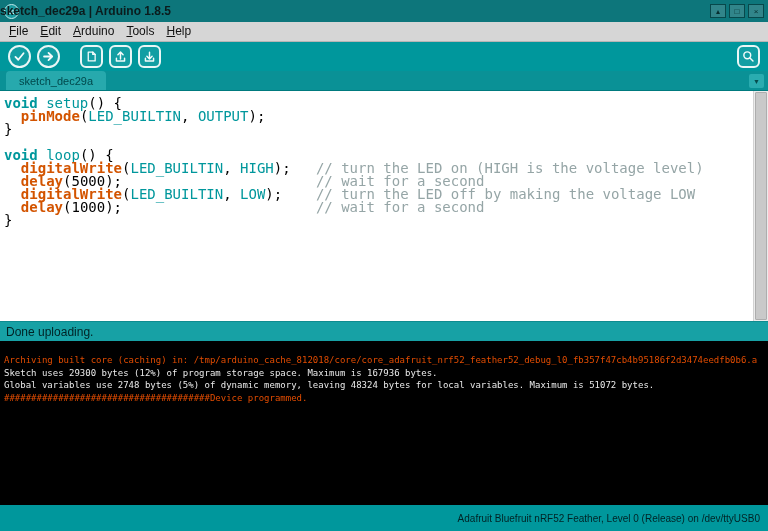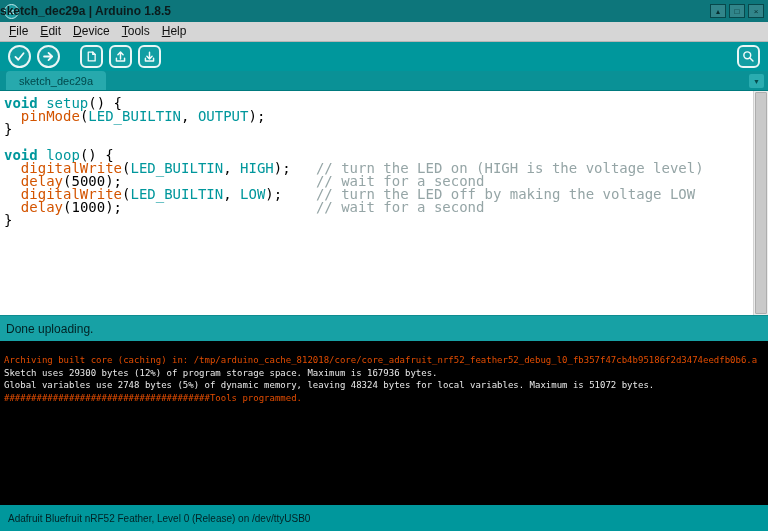--- a/index.html
+++ b/index.html
@@ -74,53 +74,53 @@
   
   .editor { flex:1 1 auto; background:#ffffff; display:flex; overflow:hidden; }
   .code {
     flex:1; padding:6px 2px 0 4px;
     font-family:"DejaVu Sans Mono", monospace; font-size:14px; line-height:13px;
     overflow:hidden;
   }
   .code-line { white-space:pre; height:13px; }
   .tok-k { color:#00979C; font-weight:bold; }
   .tok-c { color:#00979C; }
-  .tok-f { color:#D35400; }
+  .tok-f { color:#D35400;font-weight:bold; }
   .tok-m { color:#95A5A6; }
   .tok-p { color:#000000; }
   .scrollbar {
     width:15px; flex:0 0 auto; background:#ececec; border-left:1px solid #d2d2d2;
     position:relative;
   }
   .scroll-thumb {
     position:absolute; top:1px; left:1px; right:1px; bottom:1px;
     background:#c9c9c9; border:1px solid #adadad; border-radius:1px;
   }
 
   
   .statusbar {
-    height:26px; flex:0 0 auto; background:#17A1A5; border-top:1px solid #0e8c90;
+    height:20px; flex:0 0 auto; background:#17A1A5; border-top:1px solid #0e8c90;
     display:flex; align-items:center; padding-left:6px;
     font-size:12px; color:#002325;
   }
 
   
   .console {
     height:164px; flex:0 0 auto; background:#000000;
     padding:13px 4px 0 4px; overflow:hidden;
     font-family:"DejaVu Sans Mono", monospace; font-size:9px; line-height:12.5px;
   }
   .console-line { white-space:pre; }
   .console-line.error { color:#E34C00; }
   .console-line.output { color:#e9e9e9; }
 
   
   .footer {
     height:26px; flex:0 0 auto; background:#00979C;
-    display:flex; align-items:center; justify-content:flex-start;
+    display:flex; align-items:center; justify-content:flex-end;
     padding:0 8px; font-size:10px; color:#002325;
   }
 </style>
 </head>
 <body>
 
 <div class="window">
 
   <div class="titlebar">
     <div class="title-icon">∞</div>
@@ -128,21 +128,21 @@
     <div class="win-controls">
       <div class="win-btn">▴</div>
       <div class="win-btn">□</div>
       <div class="win-btn">×</div>
     </div>
   </div>
 
   <div class="menubar">
     <span class="menu-item">File</span>
     <span class="menu-item">Edit</span>
-    <span class="menu-item">Device</span>
+    <span class="menu-item">Arduino</span>
     <span class="menu-item">Tools</span>
     <span class="menu-item">Help</span>
   </div>
 
   <div class="toolbar">
     <div class="tb-btn round">
       <svg width="13" height="13" viewBox="0 0 16 16" fill="none" stroke="#f4fbfb" stroke-width="2.2" stroke-linecap="round" stroke-linejoin="round">
         <path d="M3 8.5 L6.5 12 L13 4"></path>
       </svg>
     </div>
@@ -207,20 +207,20 @@
   </div>
 
   <div class="statusbar">
     <span>Done uploading.</span>
   </div>
 
   <div class="console">
       <div class="console-line error">Archiving built core (caching) in: /tmp/arduino_cache_812018/core/core_adafruit_nrf52_feather52_debug_l0_fb357f47cb4b95186f2d3474eedfb0b6.a</div>
       <div class="console-line output">Sketch uses 29300 bytes (12%) of program storage space. Maximum is 167936 bytes.</div>
       <div class="console-line output">Global variables use 2748 bytes (5%) of dynamic memory, leaving 48324 bytes for local variables. Maximum is 51072 bytes.</div>
-      <div class="console-line error">######################################Tools programmed.</div>
+      <div class="console-line error">######################################Device programmed.</div>
     </div>
 
   <div class="footer">
     <span>Adafruit Bluefruit nRF52 Feather, Level 0 (Release) on /dev/ttyUSB0</span>
   </div>
 
 </div>
 
 </body></html>

